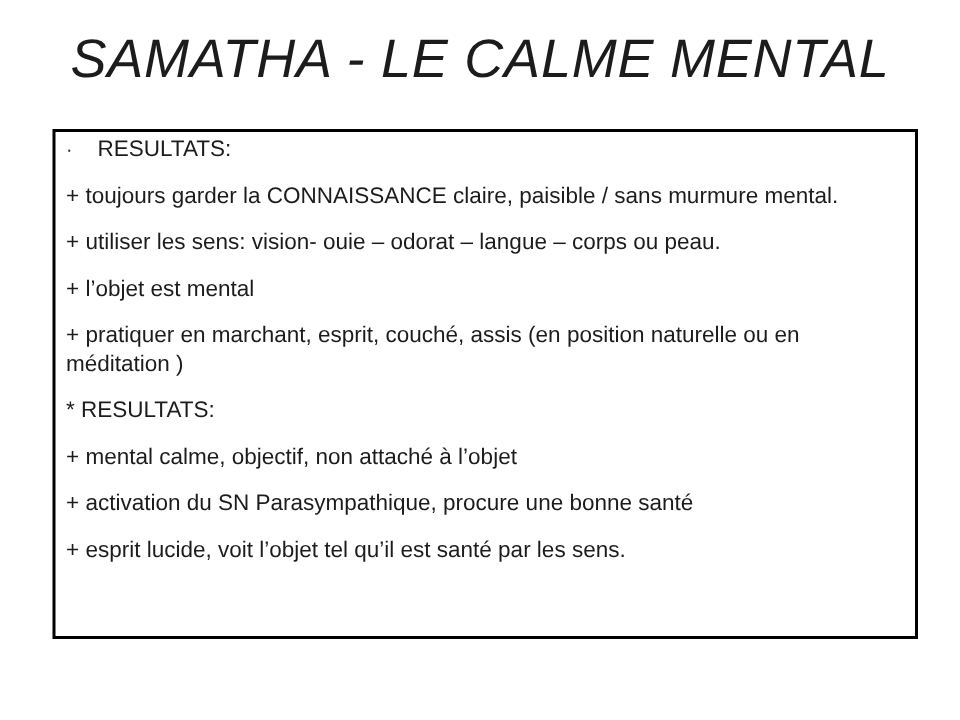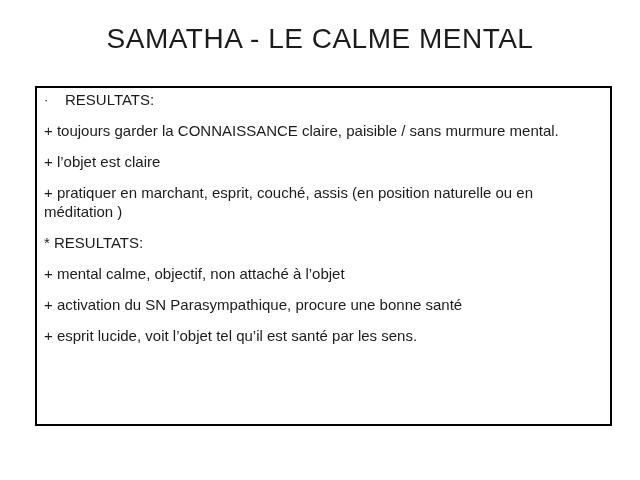--- a/index.html
+++ b/index.html
@@ -11,26 +11,27 @@
   }
   .slide {
     position: relative;
     width: 640px; height: 480px;
     background: #ffffff;
   }
   .title {
     position: absolute;
     top: 22px; left: 0; right: 0;
     text-align: center;
-    font-size: 28px;
+    font-size: 36px;
     font-weight: 400;
     letter-spacing: 0.5px;
     color: #1c1c1c;
     line-height: 34px;
     white-space: nowrap;
+    font-style: italic;
   }
   .content-box {
     position: absolute;
     left: 35px; top: 86px;
     width: 577px; height: 340px;
     border: 2px solid #000000;
     background: #ffffff;
     padding: 2px 8px 0 7px;
     overflow: hidden;
     color: #1c1c1c;
@@ -62,22 +63,23 @@
 
   <div class="content-box">
 
     <div class="para heading-row">
       <span class="bullet">·</span>
       <span>RESULTATS:</span>
     </div>
 
     <div class="para">+ toujours garder la CONNAISSANCE claire, paisible / sans murmure mental.</div>
 
+    <div class="para">+ utiliser les sens: vision- ouie – odorat – langue – corps ou peau.</div>
 
-    <div class="para">+ l’objet est claire</div>
+    <div class="para">+ l’objet est mental</div>
 
     <div class="para">+ pratiquer en marchant, esprit, couché, assis (en position naturelle ou en
 méditation )</div>
 
     <div class="para">* RESULTATS:</div>
 
     <div class="para">+ mental calme, objectif, non attaché à l’objet</div>
 
     <div class="para">+ activation du SN Parasympathique, procure une bonne santé</div>
 

